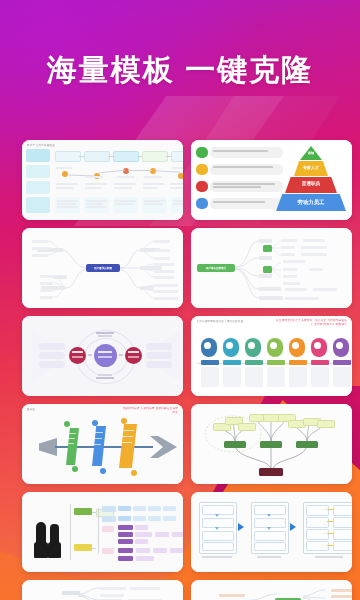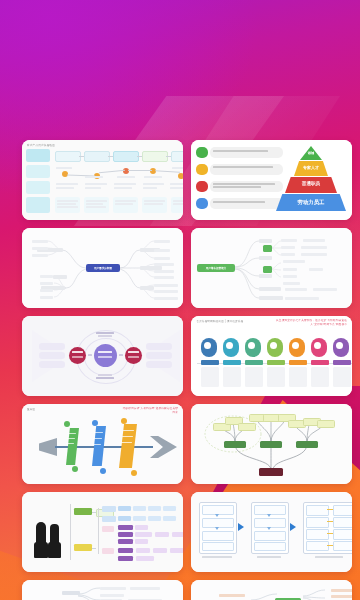--- a/index.html
+++ b/index.html
@@ -113,20 +113,23 @@
 
   <div class="bg"></div>
   <div class="bg-glow"></div>
   <div class="bg-blob"></div>
   <div class="hero-chev"></div>
   <div class="hero-chev2"></div>
   <div class="wedge-magenta"></div>
   <div class="wedge-orange"></div>
   <div class="wedge-orange2"></div>
 
+  <div class="header">
+    <div class="title">海量模板 一键克隆</div>
+  </div>
 
   <div class="grid">
 
     <div class="card">
       <div class="cv">
         <div class="cap">客户产品用户旅程地图</div>
         <div class="j-head" style="top:9px;background:#bfe8f2;"></div>
         <div class="j-rowlbl" style="top:25px;background:#d9f2f7;"></div>
         <div class="j-rowlbl" style="top:41px;background:#d9f2f7;"></div>
         <div class="j-rowlbl" style="top:57px;background:#cfeef5;height:16px;"></div>

